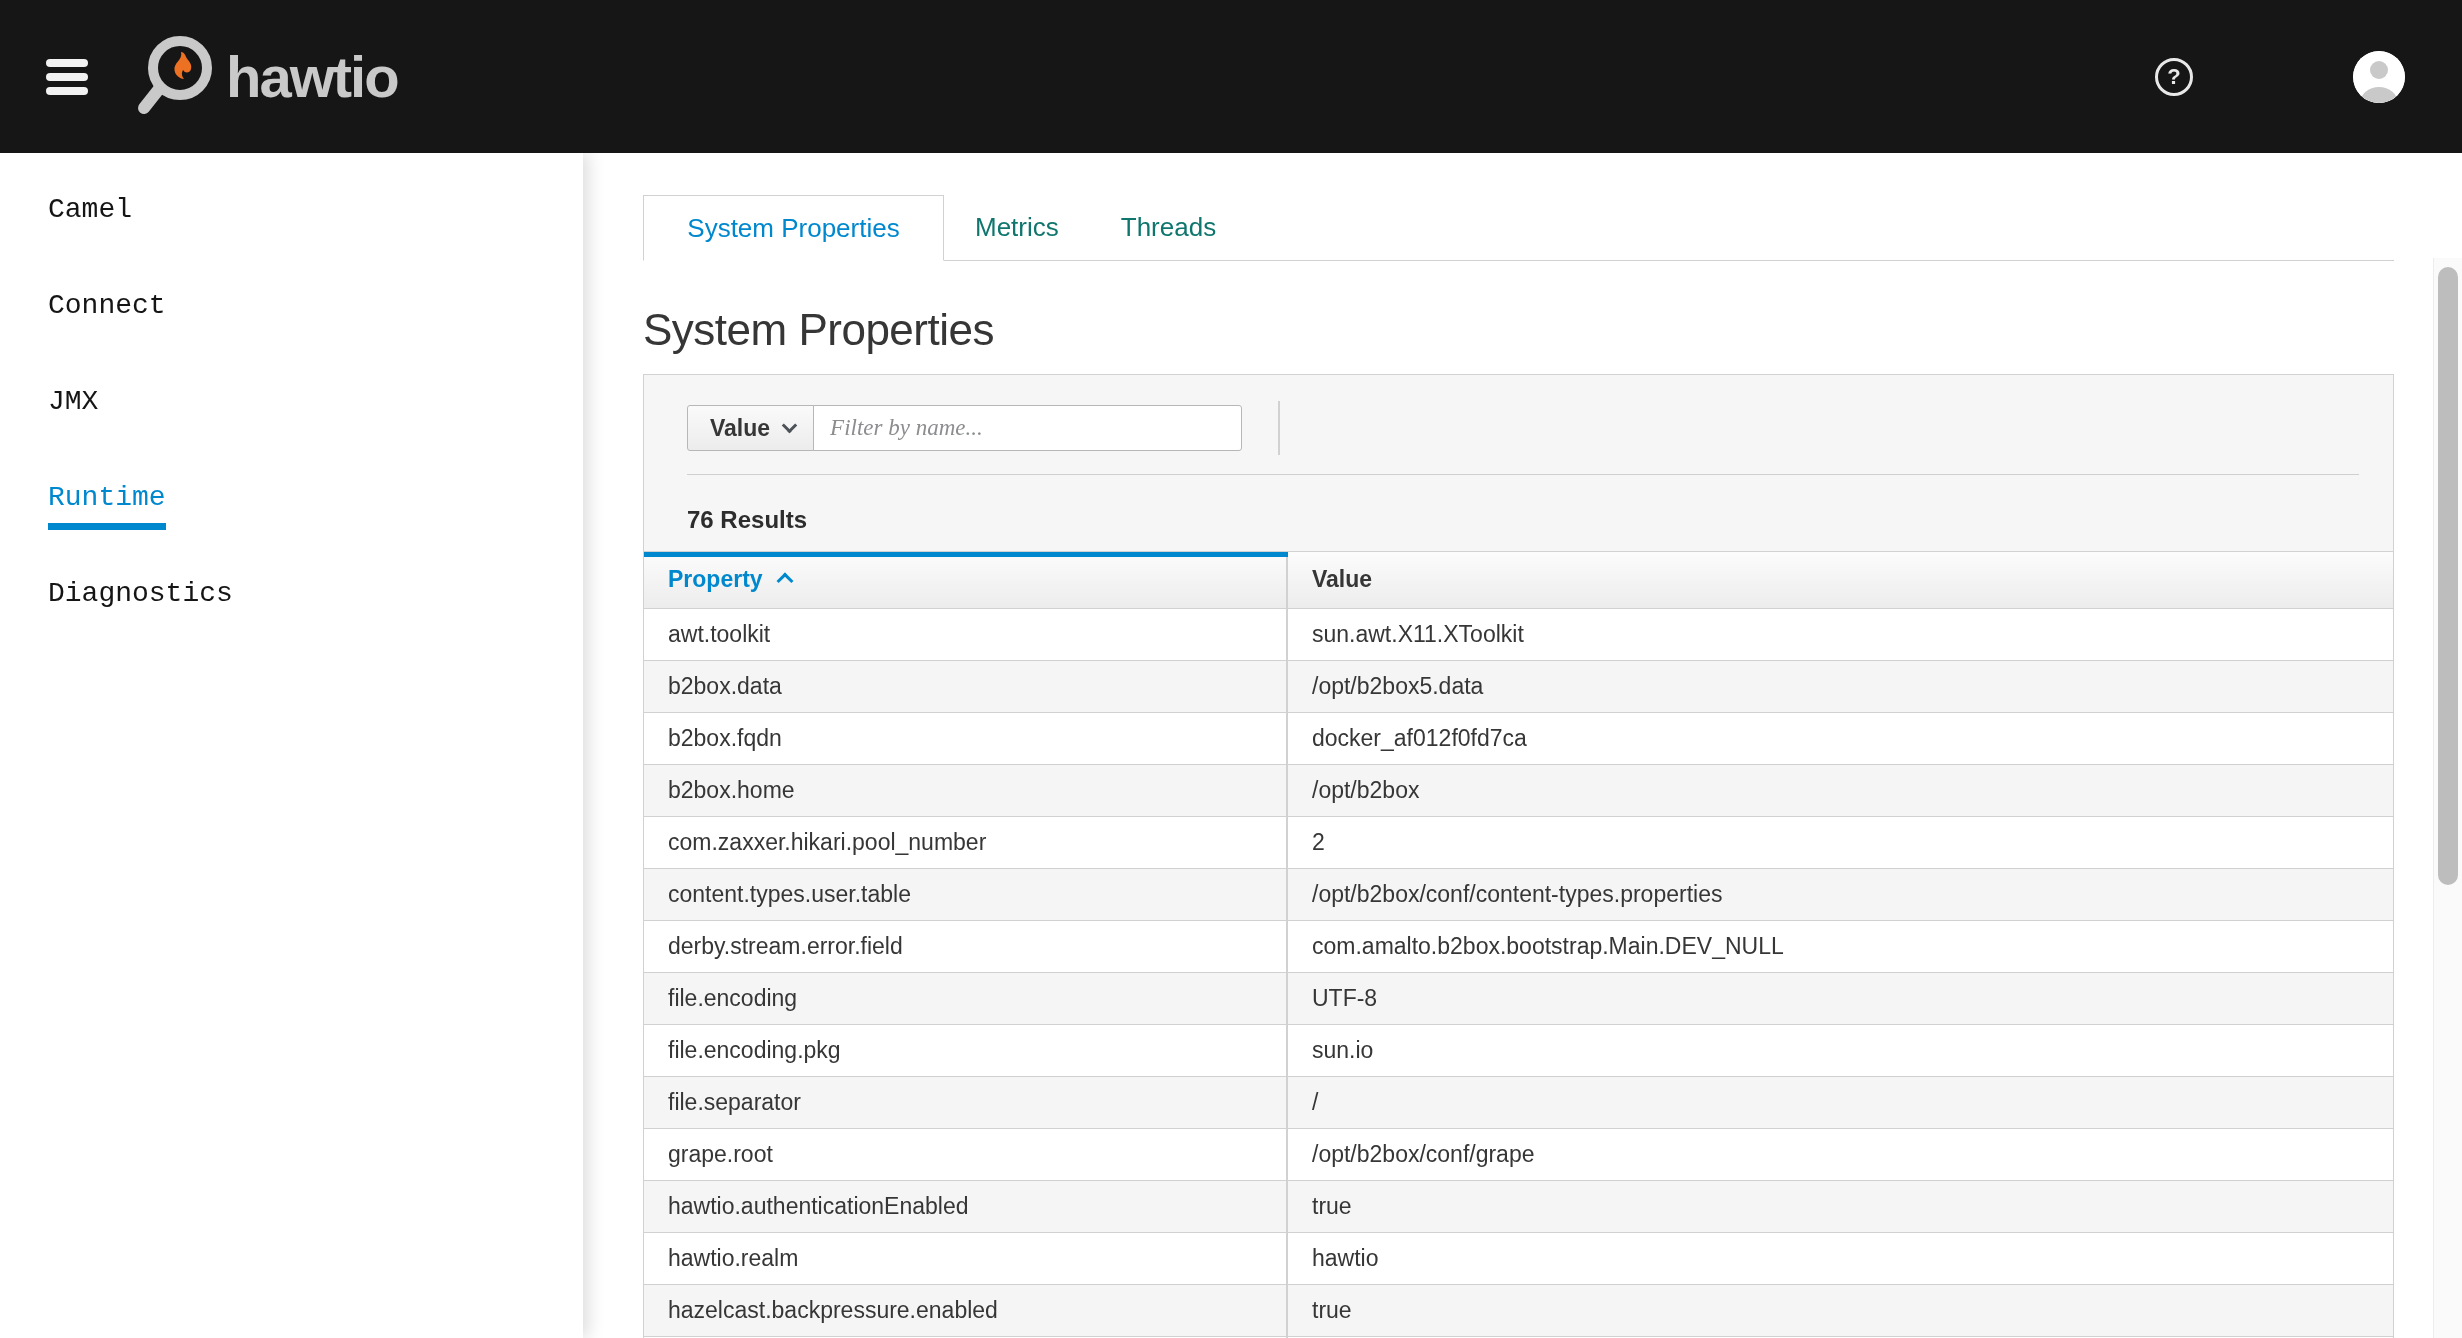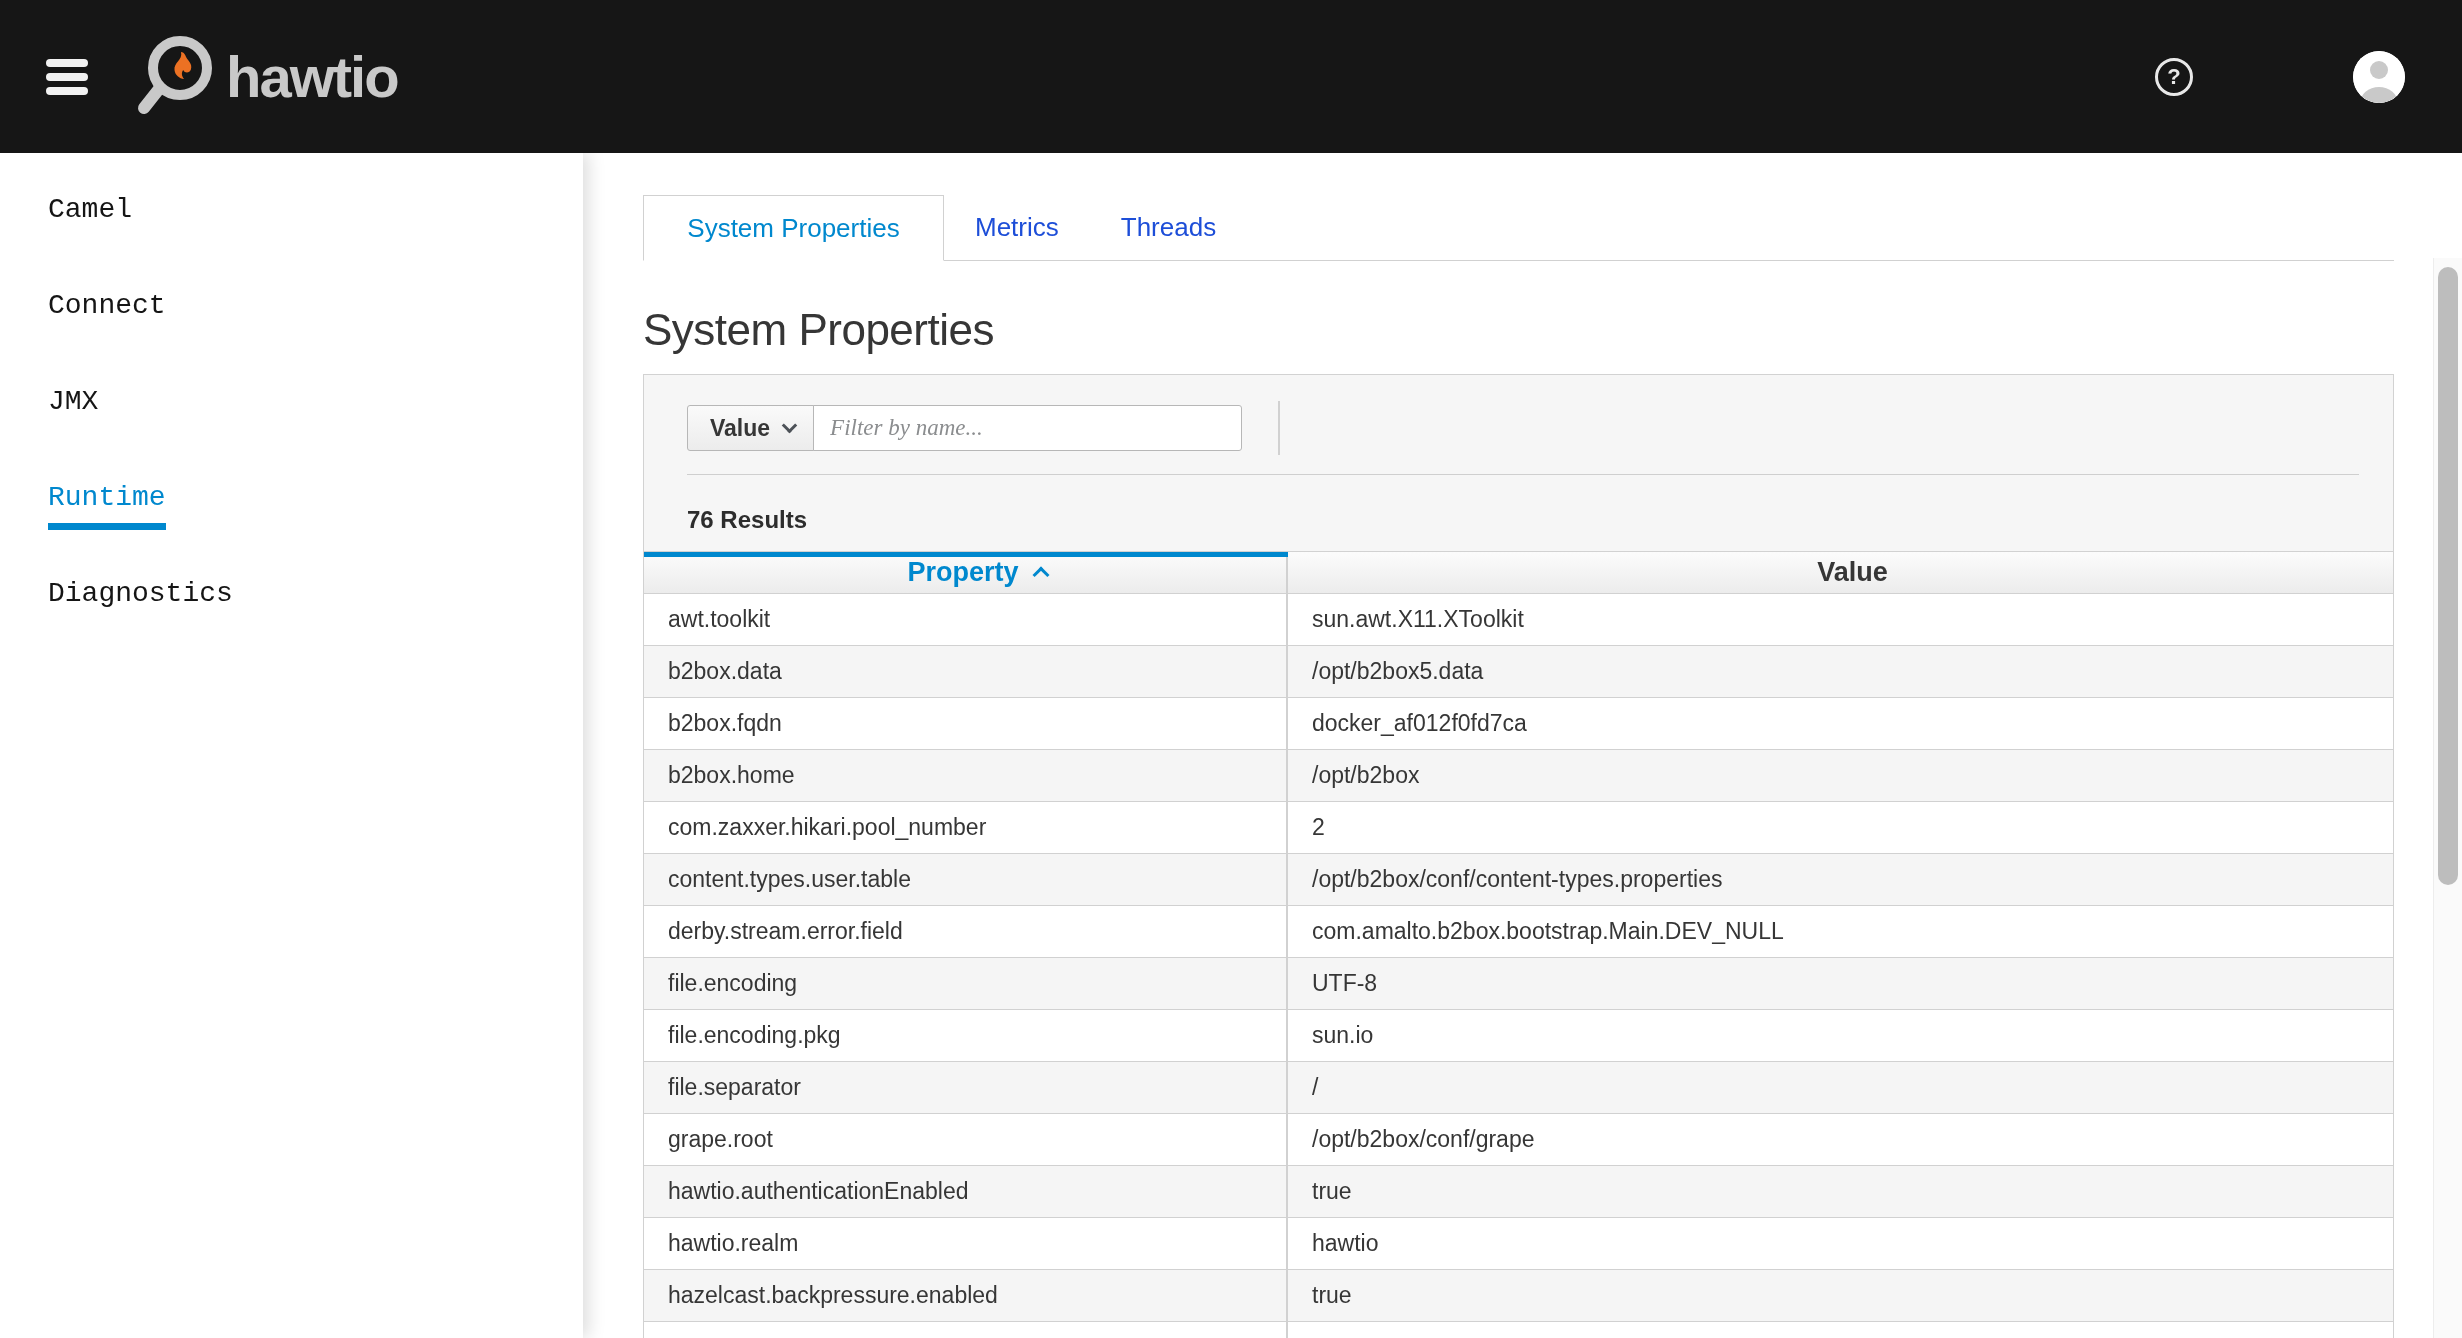--- a/index.html
+++ b/index.html
@@ -34,21 +34,21 @@
   .sidebar{position:absolute;top:153px;left:0;width:583px;height:1185px;background:#fff;
     box-shadow:6px 0 16px rgba(0,0,0,0.13);z-index:5;padding-top:8px;}
   .side-item{height:96px;display:flex;align-items:center;padding-left:48px;font-size:28px;color:#151515;cursor:pointer;}
   .side-label{display:inline-block;padding-bottom:10px;border-bottom:7px solid transparent;margin-top:17px;font-family:Liberation Mono, monospace;}
   .side-item.active .side-label{color:var(--accent-blue);border-bottom-color:var(--accent-blue);}
 
   
   .content{position:absolute;left:643px;top:153px;width:1751px;height:1185px;background:#fff;}
 
   .tab-list{margin-top:42px;display:flex;border-bottom:1px solid var(--table-border);height:66px;}
-  .tab{padding:0 31px;display:flex;align-items:center;font-size:26px;color:#1d4ed8;cursor:pointer;}
+  .tab{padding:0 31px;display:flex;align-items:center;font-size:26px;color:#0f766e;cursor:pointer;}
   .tab.active{background:#fff;border:1px solid var(--table-border);border-bottom:1px solid #fff;
     margin-bottom:-1px;color:var(--accent-blue);min-width:301px;justify-content:center;}
 
   .page-title{margin-top:44px;font-size:44px;line-height:50px;font-weight:400;color:#363636;letter-spacing:-0.5px;}
 
   
   .toolbar-card{margin-top:19px;height:178px;background:var(--card-bg);
     border:1px solid #d2d2d2;padding-top:26px;}
   .filter-row{display:flex;align-items:center;padding-left:43px;}
   .filter-attr-btn{height:46px;padding:0 18px 0 22px;display:flex;align-items:center;gap:14px;
@@ -60,21 +60,21 @@
     background:#fff;padding:0 16px;font-size:23px;font-family:Liberation Serif, serif;color:#363636;outline:none;}
   .filter-input::placeholder{font-style:italic;color:#8b8d8f;}
   .toolbar-divider{width:2px;height:54px;background:#d1d1d1;margin-left:36px;}
   .toolbar-hr{border:none;border-top:1px solid #cfcfcf;margin:19px 34px 0 43px;}
   .results-count{margin:31px 0 0 43px;font-size:24px;font-weight:700;color:#2d2d2d;}
 
   
   .table-wrap{position:relative;border-left:1px solid var(--table-border);border-right:1px solid var(--table-border);}
   .sort-bar{position:absolute;top:0;left:0;width:644px;height:5px;background:var(--accent-blue);z-index:2;}
   table.props{width:100%;border-collapse:collapse;table-layout:fixed;}
-  table.props th{height:41px;text-align:center;padding-left:24px;font-size:27px;font-weight:700;
+  table.props th{height:56px;text-align:left;padding-left:24px;font-size:23px;font-weight:700;
     background:linear-gradient(#fcfcfc,#ececec);border-bottom:1px solid var(--table-border);vertical-align:middle;}
   th.col-prop{width:643px;color:var(--accent-blue);cursor:pointer;}
   th.col-value,td.col-value{border-left:2px solid var(--table-border);}
   .sort-caret{display:inline-block;width:12px;height:12px;border-top:3px solid var(--accent-blue);
     border-left:3px solid var(--accent-blue);transform:rotate(45deg);margin-left:16px;}
   table.props td{height:52px;padding-left:24px;font-size:23px;color:var(--body-text);
     border-bottom:1px solid var(--table-border);vertical-align:middle;white-space:nowrap;overflow:hidden;}
   table.props tbody tr:nth-child(even) td{background:var(--row-stripe);}
 
   

